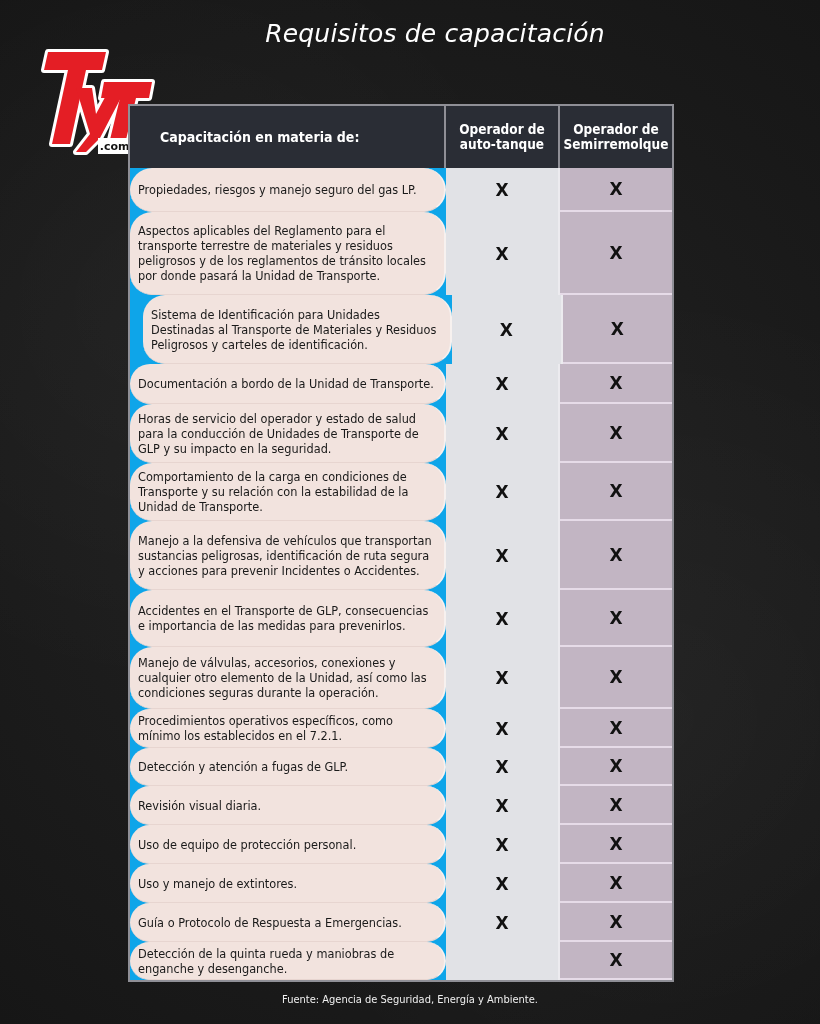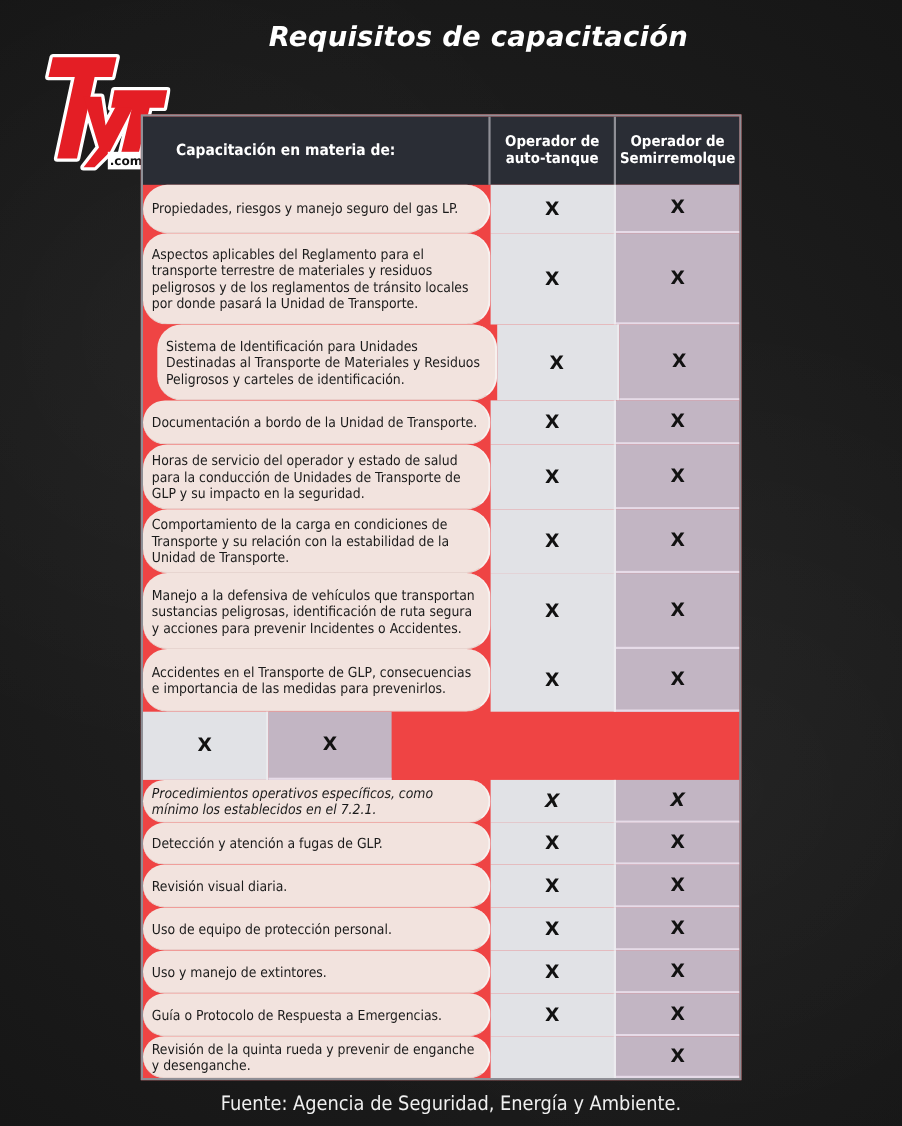--- a/index.html
+++ b/index.html
@@ -10,30 +10,30 @@
       radial-gradient(circle at 20% 30%, rgba(255,255,255,0.03) 0, transparent 40%),
       radial-gradient(circle at 80% 70%, rgba(255,255,255,0.03) 0, transparent 45%),
       radial-gradient(circle at 50% 50%, #232323 0, #161616 100%);
     font-family: "DejaVu Sans", sans-serif;
     position: relative;
   }
   .title {
     position: absolute; left: 130px; top: 18px; width: 610px;
     text-align: center; color: #ffffff;
     font-family: "DejaVu Sans", sans-serif;
-    font-weight: bold; font-style: italic;
+    font-weight: normal; font-style: italic;
     font-size: 25px; line-height: 31px; letter-spacing: 0.2px;
   }
   .logo {
     position: absolute; left: 40px; top: 48px; width: 115px; height: 108px;
   }
   .table {
     position: absolute; left: 128px; top: 104px; width: 546px;
     border: 2px solid #8f8f96; box-sizing: border-box;
-    background: #ef4444;
+    background: #0ea5e9;
   }
   .hdr {
     display: flex; height: 62px; background: #2a2d35;
   }
   .hdr > div {
     color: #ffffff; font-family: "DejaVu Sans Condensed", "DejaVu Sans", sans-serif;
     font-weight: bold; display: flex; align-items: center;
   }
   .h1 { width: 316px; padding-left: 30px; box-sizing: border-box; font-size: 14px; border-right: 2px solid #8f8f96; }
   .h2 { width: 114px; justify-content: center; text-align: center; font-size: 13.5px; line-height: 15px; border-right: 2px solid #8f8f96; box-sizing: border-box; }
@@ -57,21 +57,21 @@
   .c3 {
     width: 112px; box-sizing: border-box; background: #c2b5c3;
     display: flex; align-items: center; justify-content: center;
     border-bottom: 2px solid #e6dbe8;
   }
   .mark { font-weight: bold; font-size: 17px; color: #111; font-family: "DejaVu Sans", sans-serif; }
   .source {
     position: absolute; left: 0; width: 820px; top: 993px;
     text-align: center; color: #f0f0f0;
     font-family: "DejaVu Sans Condensed", "DejaVu Sans", sans-serif;
-    font-size: 18px;
+    font-size: 11px;
   }
 </style>
 </head>
 <body>
 
 <div class="title">
   <div>Requisitos de capacitación</div>
 </div>
 
 <div class="logo">
@@ -192,28 +192,31 @@
           <span>Accidentes en el Transporte de GLP, consecuencias e importancia de las medidas para prevenirlos.</span>
         </div>
         <div class="c2">
           <span class="mark">X</span>
         </div>
         <div class="c3">
           <span class="mark">X</span>
         </div>
       </div>
       <div class="row" style="height: 62px;">
-        <div class="c2">
-          <span class="mark">X</span>
-        </div>
-        <div class="c3">
-          <span class="mark">X</span>
-        </div>
-      </div>
-      <div class="row" style="height: 39px; font-style: italic;">
+        <div class="c1">
+          <span>Manejo de válvulas, accesorios, conexiones y cualquier otro elemento de la Unidad, así como las condiciones seguras durante la operación.</span>
+        </div>
+        <div class="c2">
+          <span class="mark">X</span>
+        </div>
+        <div class="c3">
+          <span class="mark">X</span>
+        </div>
+      </div>
+      <div class="row" style="height: 39px;">
         <div class="c1">
           <span>Procedimientos operativos específicos, como mínimo los establecidos en el 7.2.1.</span>
         </div>
         <div class="c2">
           <span class="mark">X</span>
         </div>
         <div class="c3">
           <span class="mark">X</span>
         </div>
       </div>
@@ -267,21 +270,21 @@
         </div>
         <div class="c2">
           <span class="mark">X</span>
         </div>
         <div class="c3">
           <span class="mark">X</span>
         </div>
       </div>
       <div class="row" style="height: 38px;">
         <div class="c1">
-          <span>Revisión de la quinta rueda y prevenir de enganche y desenganche.</span>
+          <span>Detección de la quinta rueda y maniobras de enganche y desenganche.</span>
         </div>
         <div class="c2">
           <span class="mark"></span>
         </div>
         <div class="c3">
           <span class="mark">X</span>
         </div>
       </div>
     </div>
 </div>

